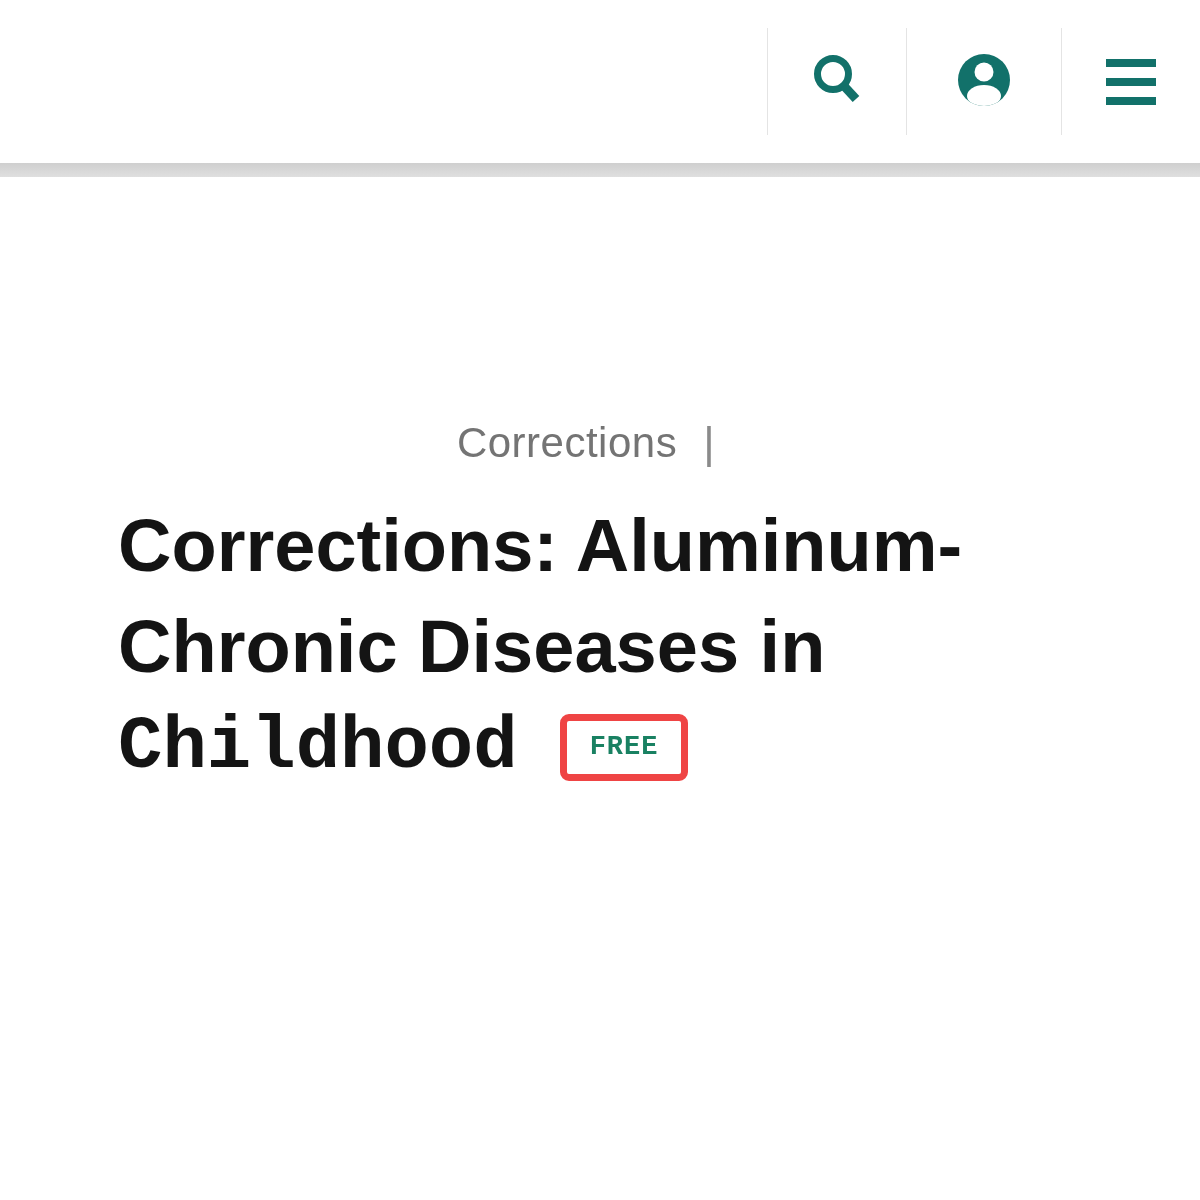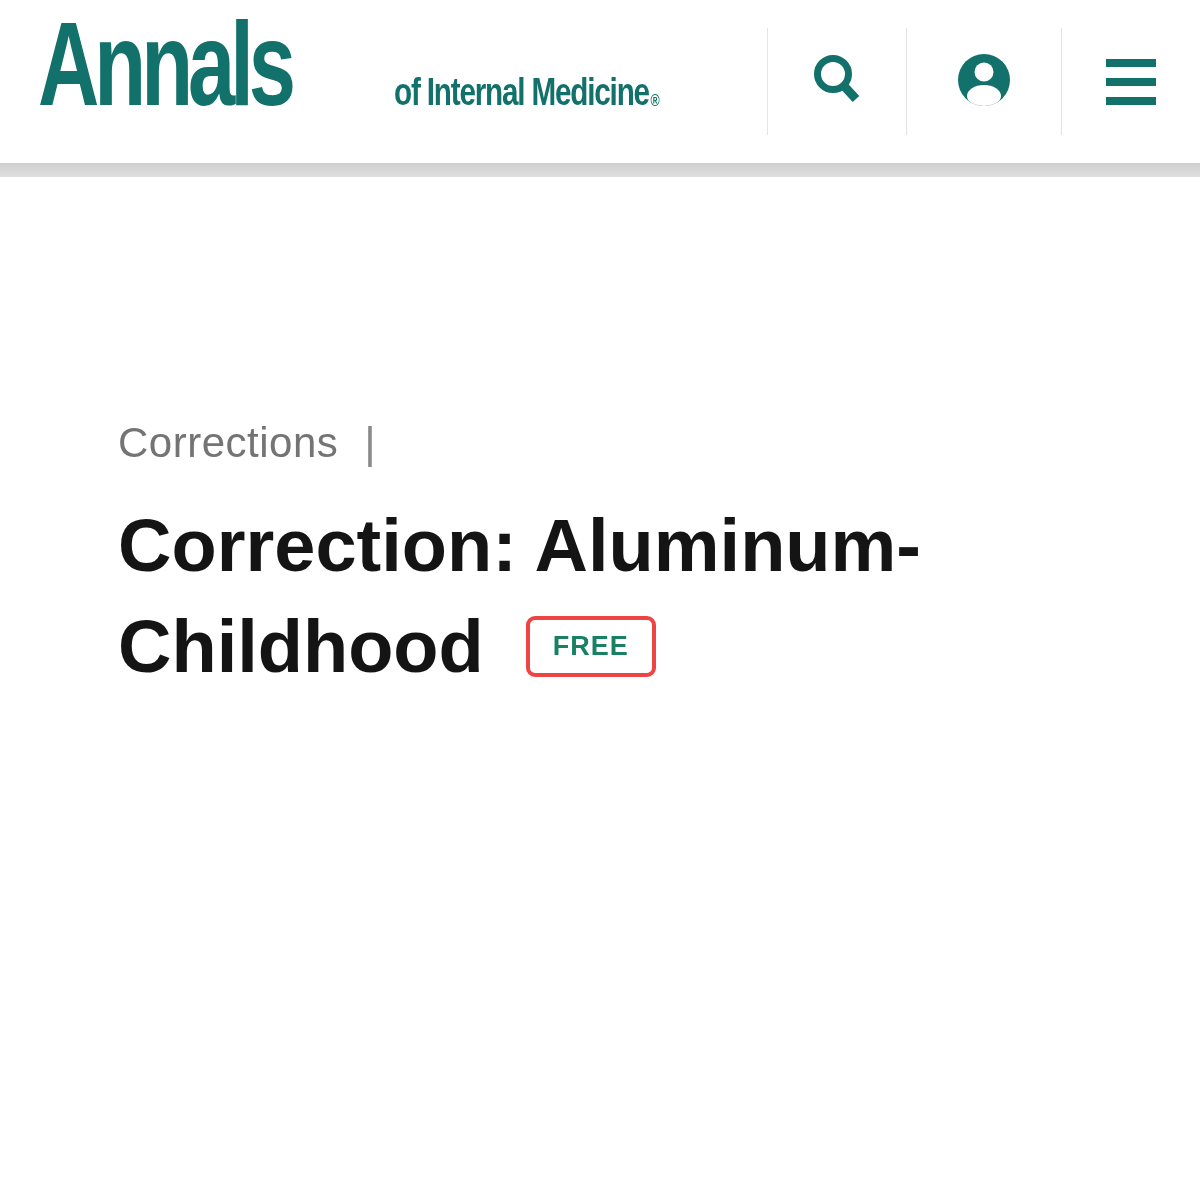--- a/index.html
+++ b/index.html
@@ -93,20 +93,21 @@
     padding: 240px 120px 0 118px;
   }
 
   .meta-row {
     display: flex;
     align-items: center;
     font-size: 42px;
     line-height: 52px;
     color: #747474;
     letter-spacing: 0.5px;
+    justify-content: center;
   }
   .meta-sep {
     color: #8a8a8a;
     font-weight: 300;
     margin: 0 26px;
     font-size: 44px;
   }
 
   .article-title {
     margin-top: 26px;
@@ -115,48 +116,43 @@
     font-weight: 800;
     letter-spacing: 0px;
   }
   .title-line {
     line-height: 101px;
     white-space: nowrap;
   }
   .title-last-line {
     display: flex;
     align-items: center;
+    font-family: Liberation Mono, monospace;
   }
 
   .free-badge {
     display: inline-flex;
     align-items: center;
     justify-content: center;
     margin-left: 42px;
     padding: 13px 23px;
-    border: 4px solid #ef4444;
+    border: 7px solid #ef4444;
     border-radius: 9px;
     background: #fff;
     color: var(--badge-color);
     font-size: 27px;
     font-weight: 700;
     letter-spacing: 1px;
     line-height: 27px;
   }
 </style>
 </head>
 <body>
 
 <div class="header">
-  <div class="logo" style="color: rgb(18, 113, 106);">
-    <div class="logo-main">Annals</div>
-    <div class="logo-sub-row">
-      <span class="logo-sub">of Internal Medicine</span><span class="logo-reg">®</span>
-    </div>
-  </div>
 
   <div class="header-actions">
     <div class="action-cell cell-search">
       <span>
         <svg width="58" height="58" viewBox="0 0 58 58">
           <circle cx="25" cy="23" r="15.5" fill="none" stroke="var(--brand-color)" stroke-width="7"></circle>
           <line x1="36" y1="35" x2="48" y2="48" stroke="var(--brand-color)" stroke-width="9"></line>
         </svg>
       </span>
     </div>
@@ -188,19 +184,20 @@
 
 <div class="header-band"></div>
 
 <div class="main">
   <div class="meta-row">
     <span>Corrections</span>
     <span class="meta-sep">|</span>
   </div>
 
   <h1 class="article-title" style="margin:26px 0 0 0;">
-    <div class="title-line">Correction: Aluminum-</div>
+    <div class="title-line">Corrections: Aluminum-</div>
+    <div class="title-line">Chronic Diseases in</div>
     <div class="title-line title-last-line">
       <span>Childhood</span>
       <span class="free-badge">FREE</span>
     </div>
   </h1>
 </div>
 
 </body></html>

